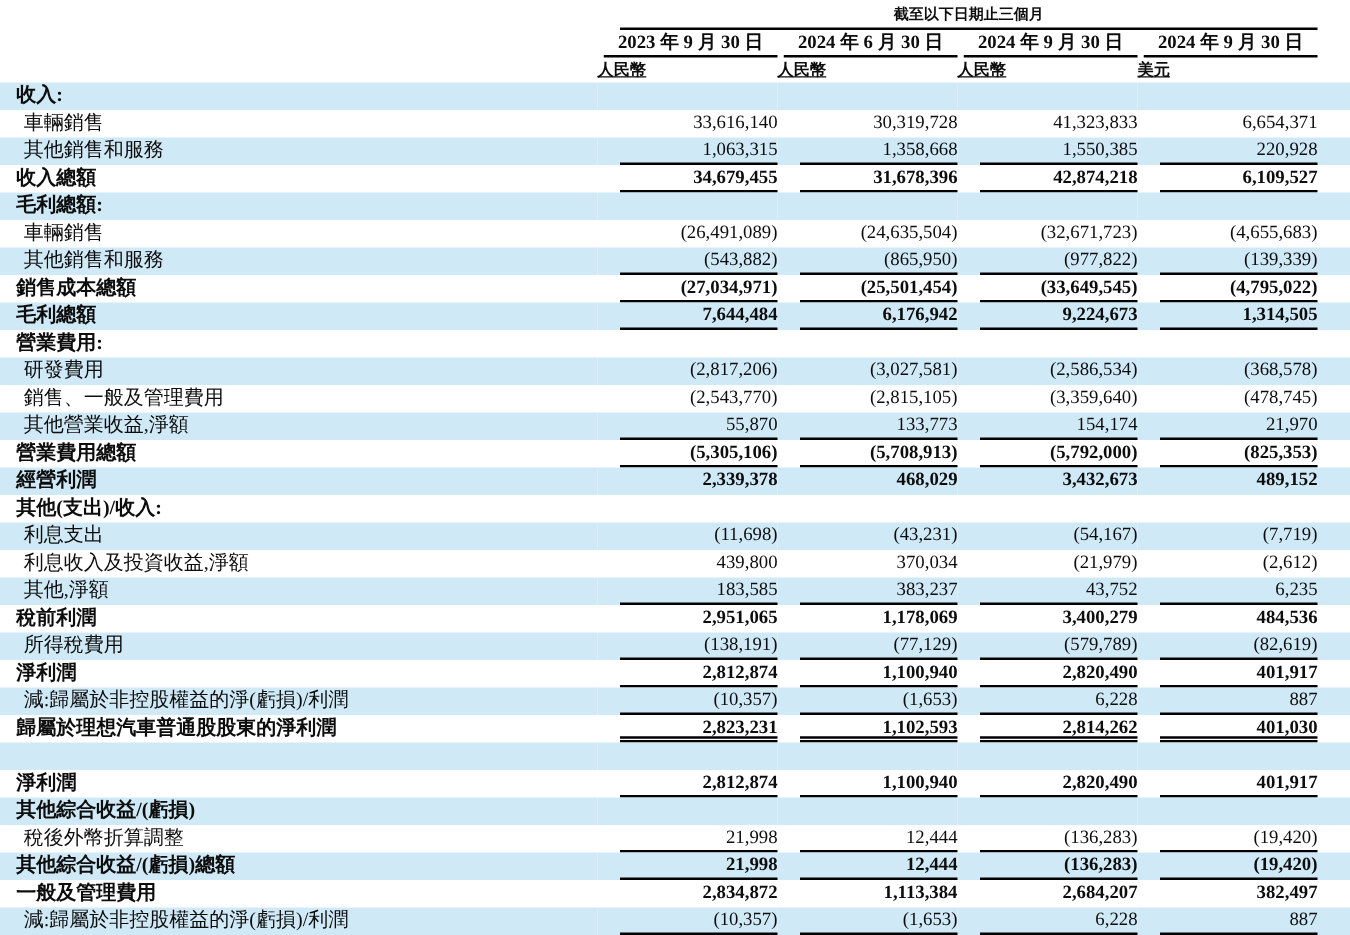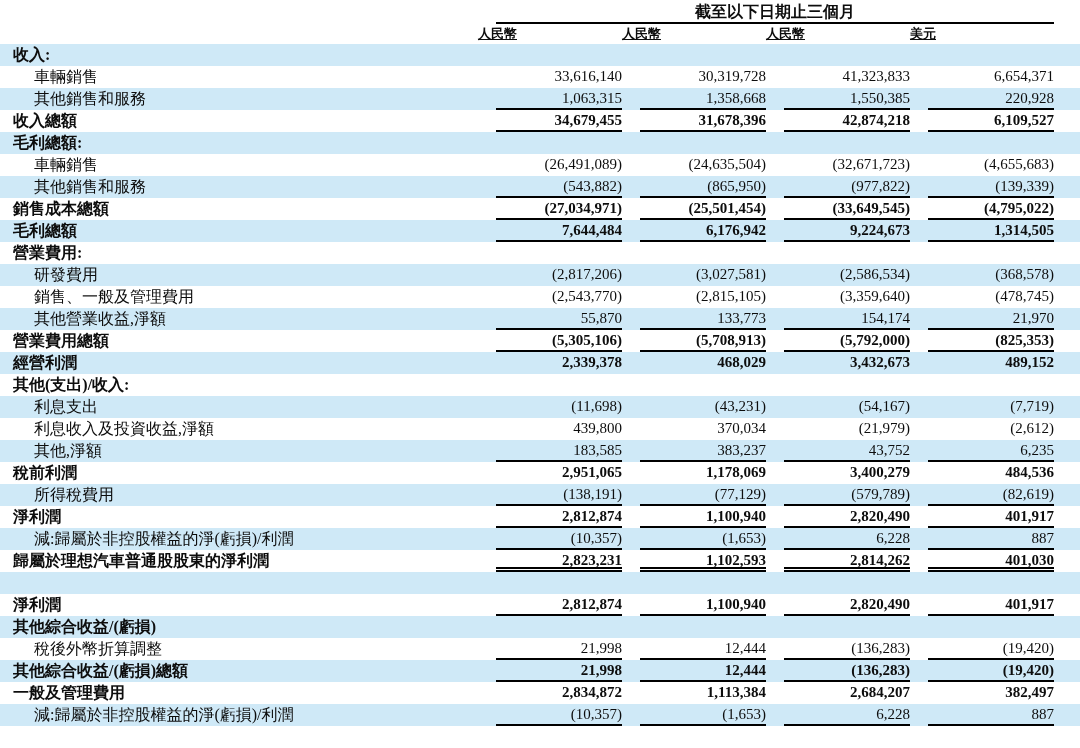--- a/index.html
+++ b/index.html
@@ -16,21 +16,21 @@
     table-layout: fixed;
     width: 1080px;
   }
   td { padding: 0; vertical-align: middle; }
 
   
   .hdr-span {
     margin-left: 18px; margin-right: 26px;
     border-bottom: 2px solid #000;
     text-align: center; font-weight: bold;
-    font-size: 16px; height: 24px; line-height: 23px;
+    font-size: 12px; height: 24px; line-height: 23px;
     white-space: nowrap;
   }
   .hdr-date {
     margin-left: 5px;
     border-bottom: 2px solid #000;
     text-align: center; font-weight: bold;
     font-size: 15px; height: 22px; line-height: 21px;
     white-space: nowrap;
   }
   td:last-child .hdr-date { margin-right: 26px; }
@@ -41,21 +41,21 @@
   td:last-child .hdr-cur { margin-right: 26px; }
 
   
   tbody tr { height: 22px; }
   tbody tr:nth-child(odd) { background: #cfe9f7; }
   .label {
     padding-left: 13px;
     font-size: 16px; height: 22px; line-height: 21px;
     white-space: nowrap; overflow: hidden;
   }
-  .r-item .label { padding-left: 34px; }
+  .r-item .label { padding-left: 19px; }
   .r-section .label, .r-total .label { font-weight: bold; }
   .num {
     margin-left: 18px;
     height: 22px; line-height: 20px;
     text-align: right; font-size: 15px;
     white-space: nowrap;
   }
   td:last-child .num { margin-right: 26px; }
   .r-total .num { font-weight: bold; }
   tr.u-single .num { border-bottom: 2px solid #000; }
@@ -75,20 +75,35 @@
   <thead>
     <tr>
       <td></td>
       <td colspan="4">
         <div class="hdr-span">截至以下日期止三個月</div>
       </td>
     </tr>
     <tr>
       <td></td>
       <td>
+          <div class="hdr-date">2023 年 9 月 30 日</div>
+        </td>
+      <td>
+          <div class="hdr-date">2024 年 6 月 30 日</div>
+        </td>
+      <td>
+          <div class="hdr-date">2024 年 9 月 30 日</div>
+        </td>
+      <td>
+          <div class="hdr-date">2024 年 9 月 30 日</div>
+        </td>
+    </tr>
+    <tr>
+      <td></td>
+      <td>
           <div class="hdr-cur">人民幣</div>
         </td>
       <td>
           <div class="hdr-cur">人民幣</div>
         </td>
       <td>
           <div class="hdr-cur">人民幣</div>
         </td>
       <td>
           <div class="hdr-cur">美元</div>

